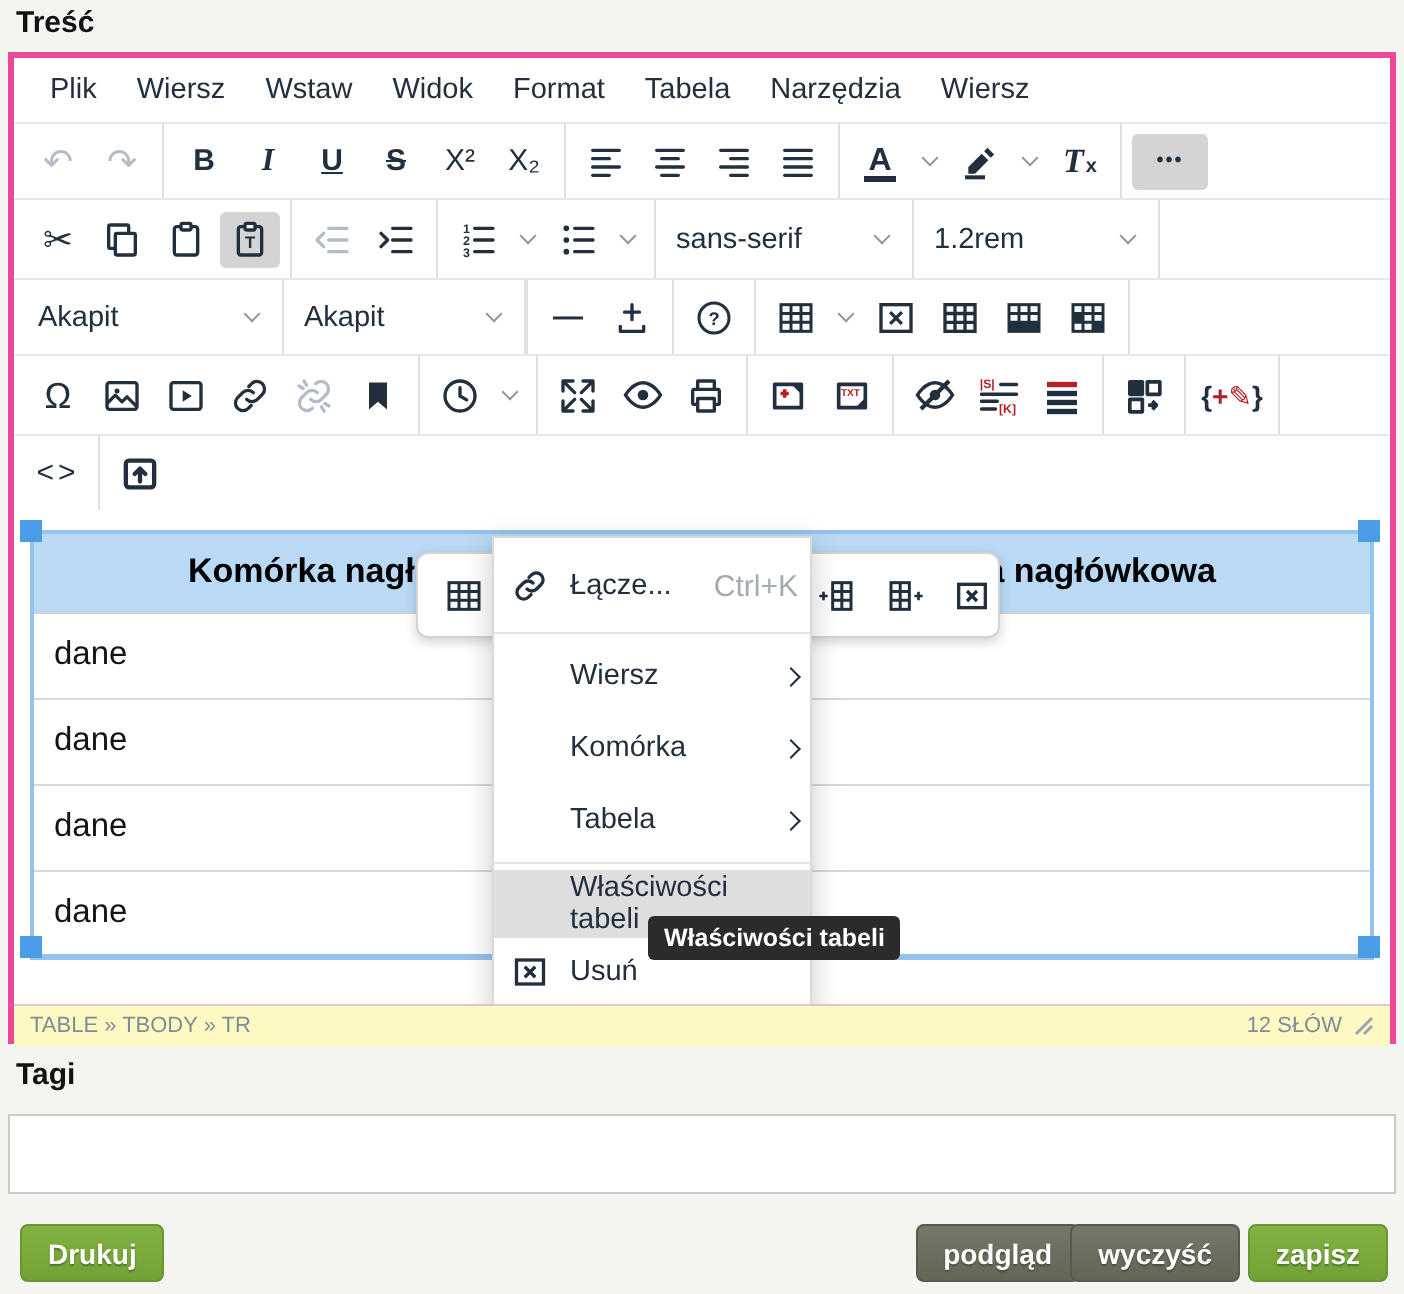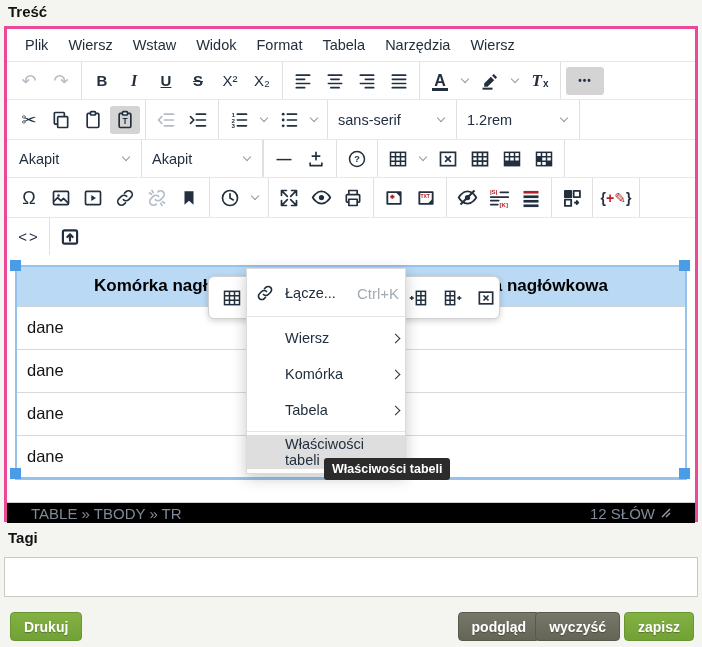--- a/index.html
+++ b/index.html
@@ -45,21 +45,21 @@
   .mi .micon{width:24px;height:24px;display:flex;align-items:center;justify-content:center;margin-right:8px}
   .mi .short{margin-left:auto;color:#a2aab2;font-size:15px}
   .mi .sub{margin-left:auto;width:7px;height:7px;border-right:1.8px solid #222f3e;border-bottom:1.8px solid #222f3e;transform:rotate(-45deg)}
   .mi.hl{background:#dedede}
   .msep{height:1px;background:#e4e4e4;margin:3px 0}
   .mi.h40{height:40px}
   .mi.h34{height:34px}
   
   .tooltip{position:absolute;left:317px;top:203px;background:#2b2b2b;color:#fff;font-size:12.5px;font-weight:bold;padding:4px 8px;border-radius:3px;white-space:nowrap;z-index:20}
   
-  .statusbar{height:21px;border-top:1px solid #cfcfcf;display:flex;align-items:center;padding:0 24px;font-size:15px;color:#7f8b98;background:#000000}
+  .statusbar{height:21px;border-top:1px solid #cfcfcf;display:flex;align-items:center;padding:0 8px;font-size:11px;color:#7f8b98;background:#fef9c3}
   .statusbar .wc{margin-left:auto;margin-right:6px}
   
   .tags-input{position:absolute;left:4px;top:557px;width:694px;height:40px;border:1px solid #c9c9c5;background:#fff;font-size:15px;padding:0 8px;font-family:"Liberation Sans",sans-serif}
   .abtn{position:absolute;top:612px;height:29px;display:flex;align-items:center;padding:0 13px;border-radius:4px;color:#fff;font-weight:bold;font-size:14px;cursor:pointer;text-shadow:0 1px 1px rgba(0,0,0,.3)}
   .green{background:linear-gradient(#83b143,#72a135);border:1px solid #699630}
   .gray{background:linear-gradient(#77776a,#656556);border:1px solid #59594b}
 </style>
 </head>
 <body>
 
@@ -546,20 +546,29 @@
             <span class="sub"></span>
           </div>
         <div class="mi noicon">
             <span class="lab">Tabela</span>
             <span class="sub"></span>
           </div>
         <div class="msep"></div>
         <div class="mi noicon hl h34">
             <span class="lab">Właściwości tabeli</span>
           </div>
+        <div class="mi h34">
+          <span class="micon">
+              <svg width="18" height="18" viewBox="0 0 24 24" fill="none" stroke="currentColor" stroke-width="2.2">
+                <rect x="3" y="4" width="18" height="16"></rect>
+                <path d="M8.5 8.5l7 7M15.5 8.5l-7 7"></path>
+              </svg>
+            </span>
+          <span class="lab">Usuń</span>
+        </div>
       </div>
 
       <div class="tooltip">Właściwości tabeli</div>
     </div>
 
     <div class="statusbar">
       <span>TABLE » TBODY » TR</span>
       <span class="wc">12 SŁÓW</span>
       <svg width="10" height="10" viewBox="0 0 10 10" stroke="#98a2ad" stroke-width="1.4">
           <path d="M9 1L1 9M9 5L5 9"></path>

